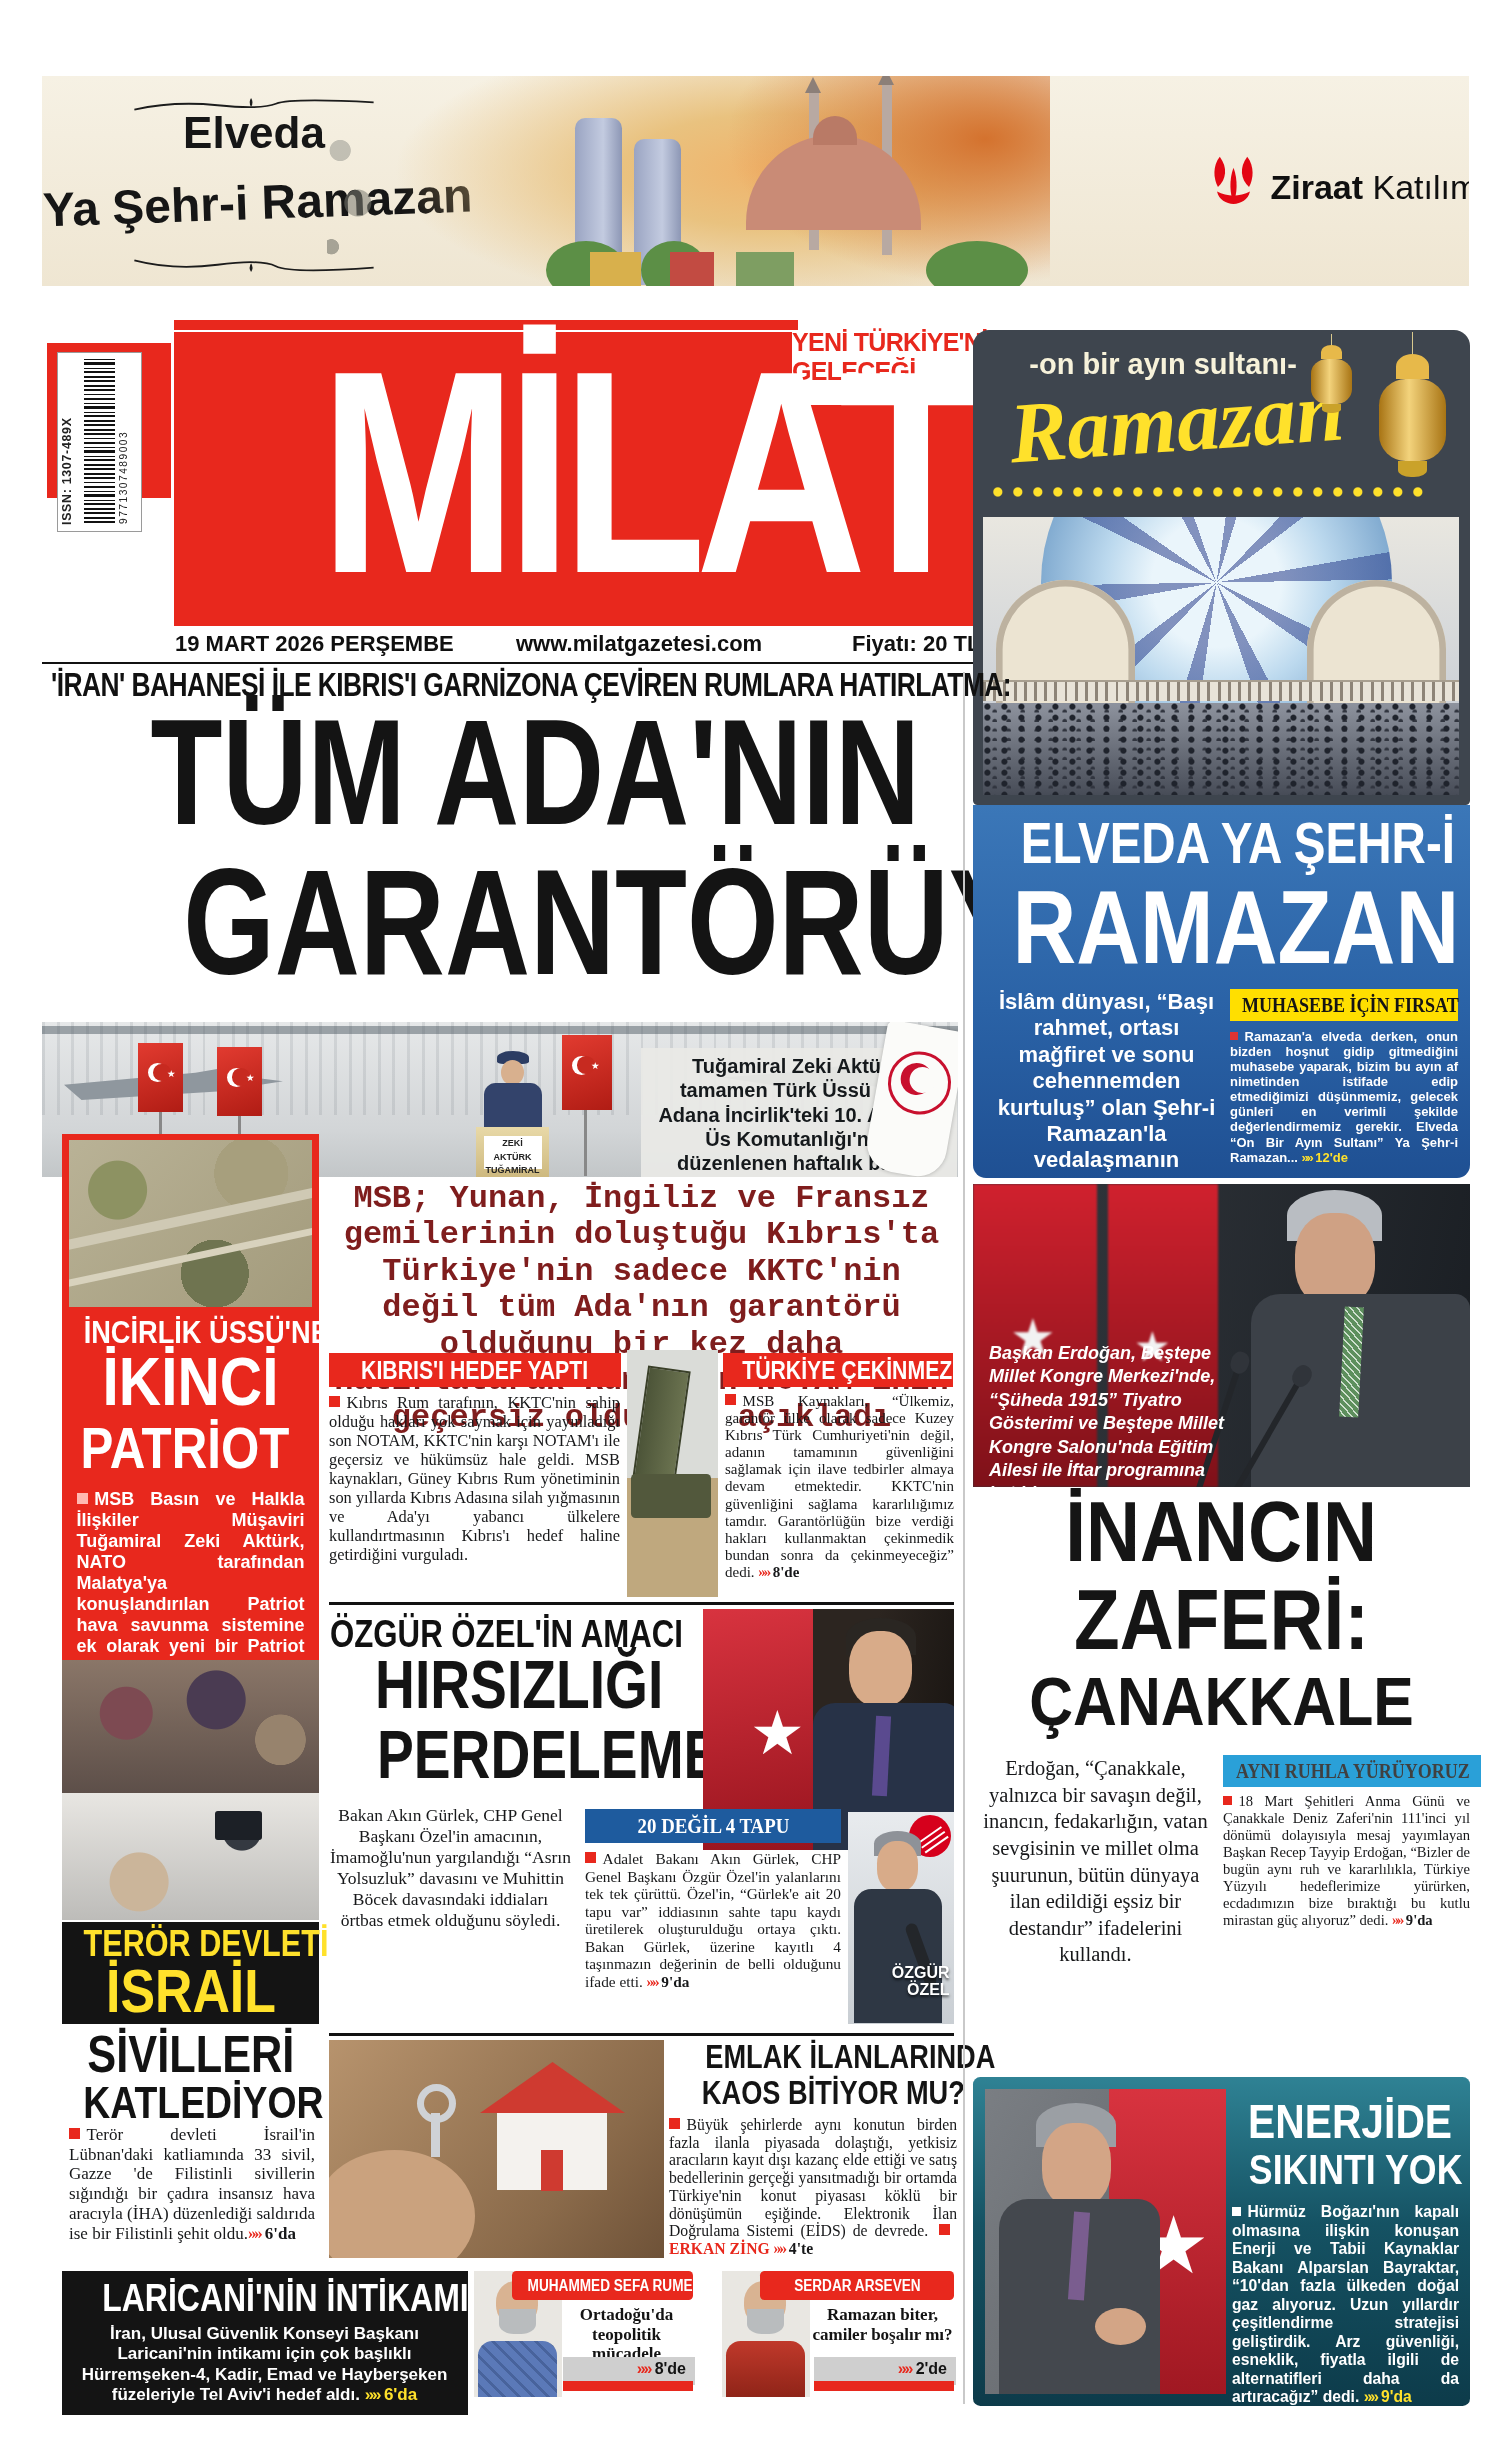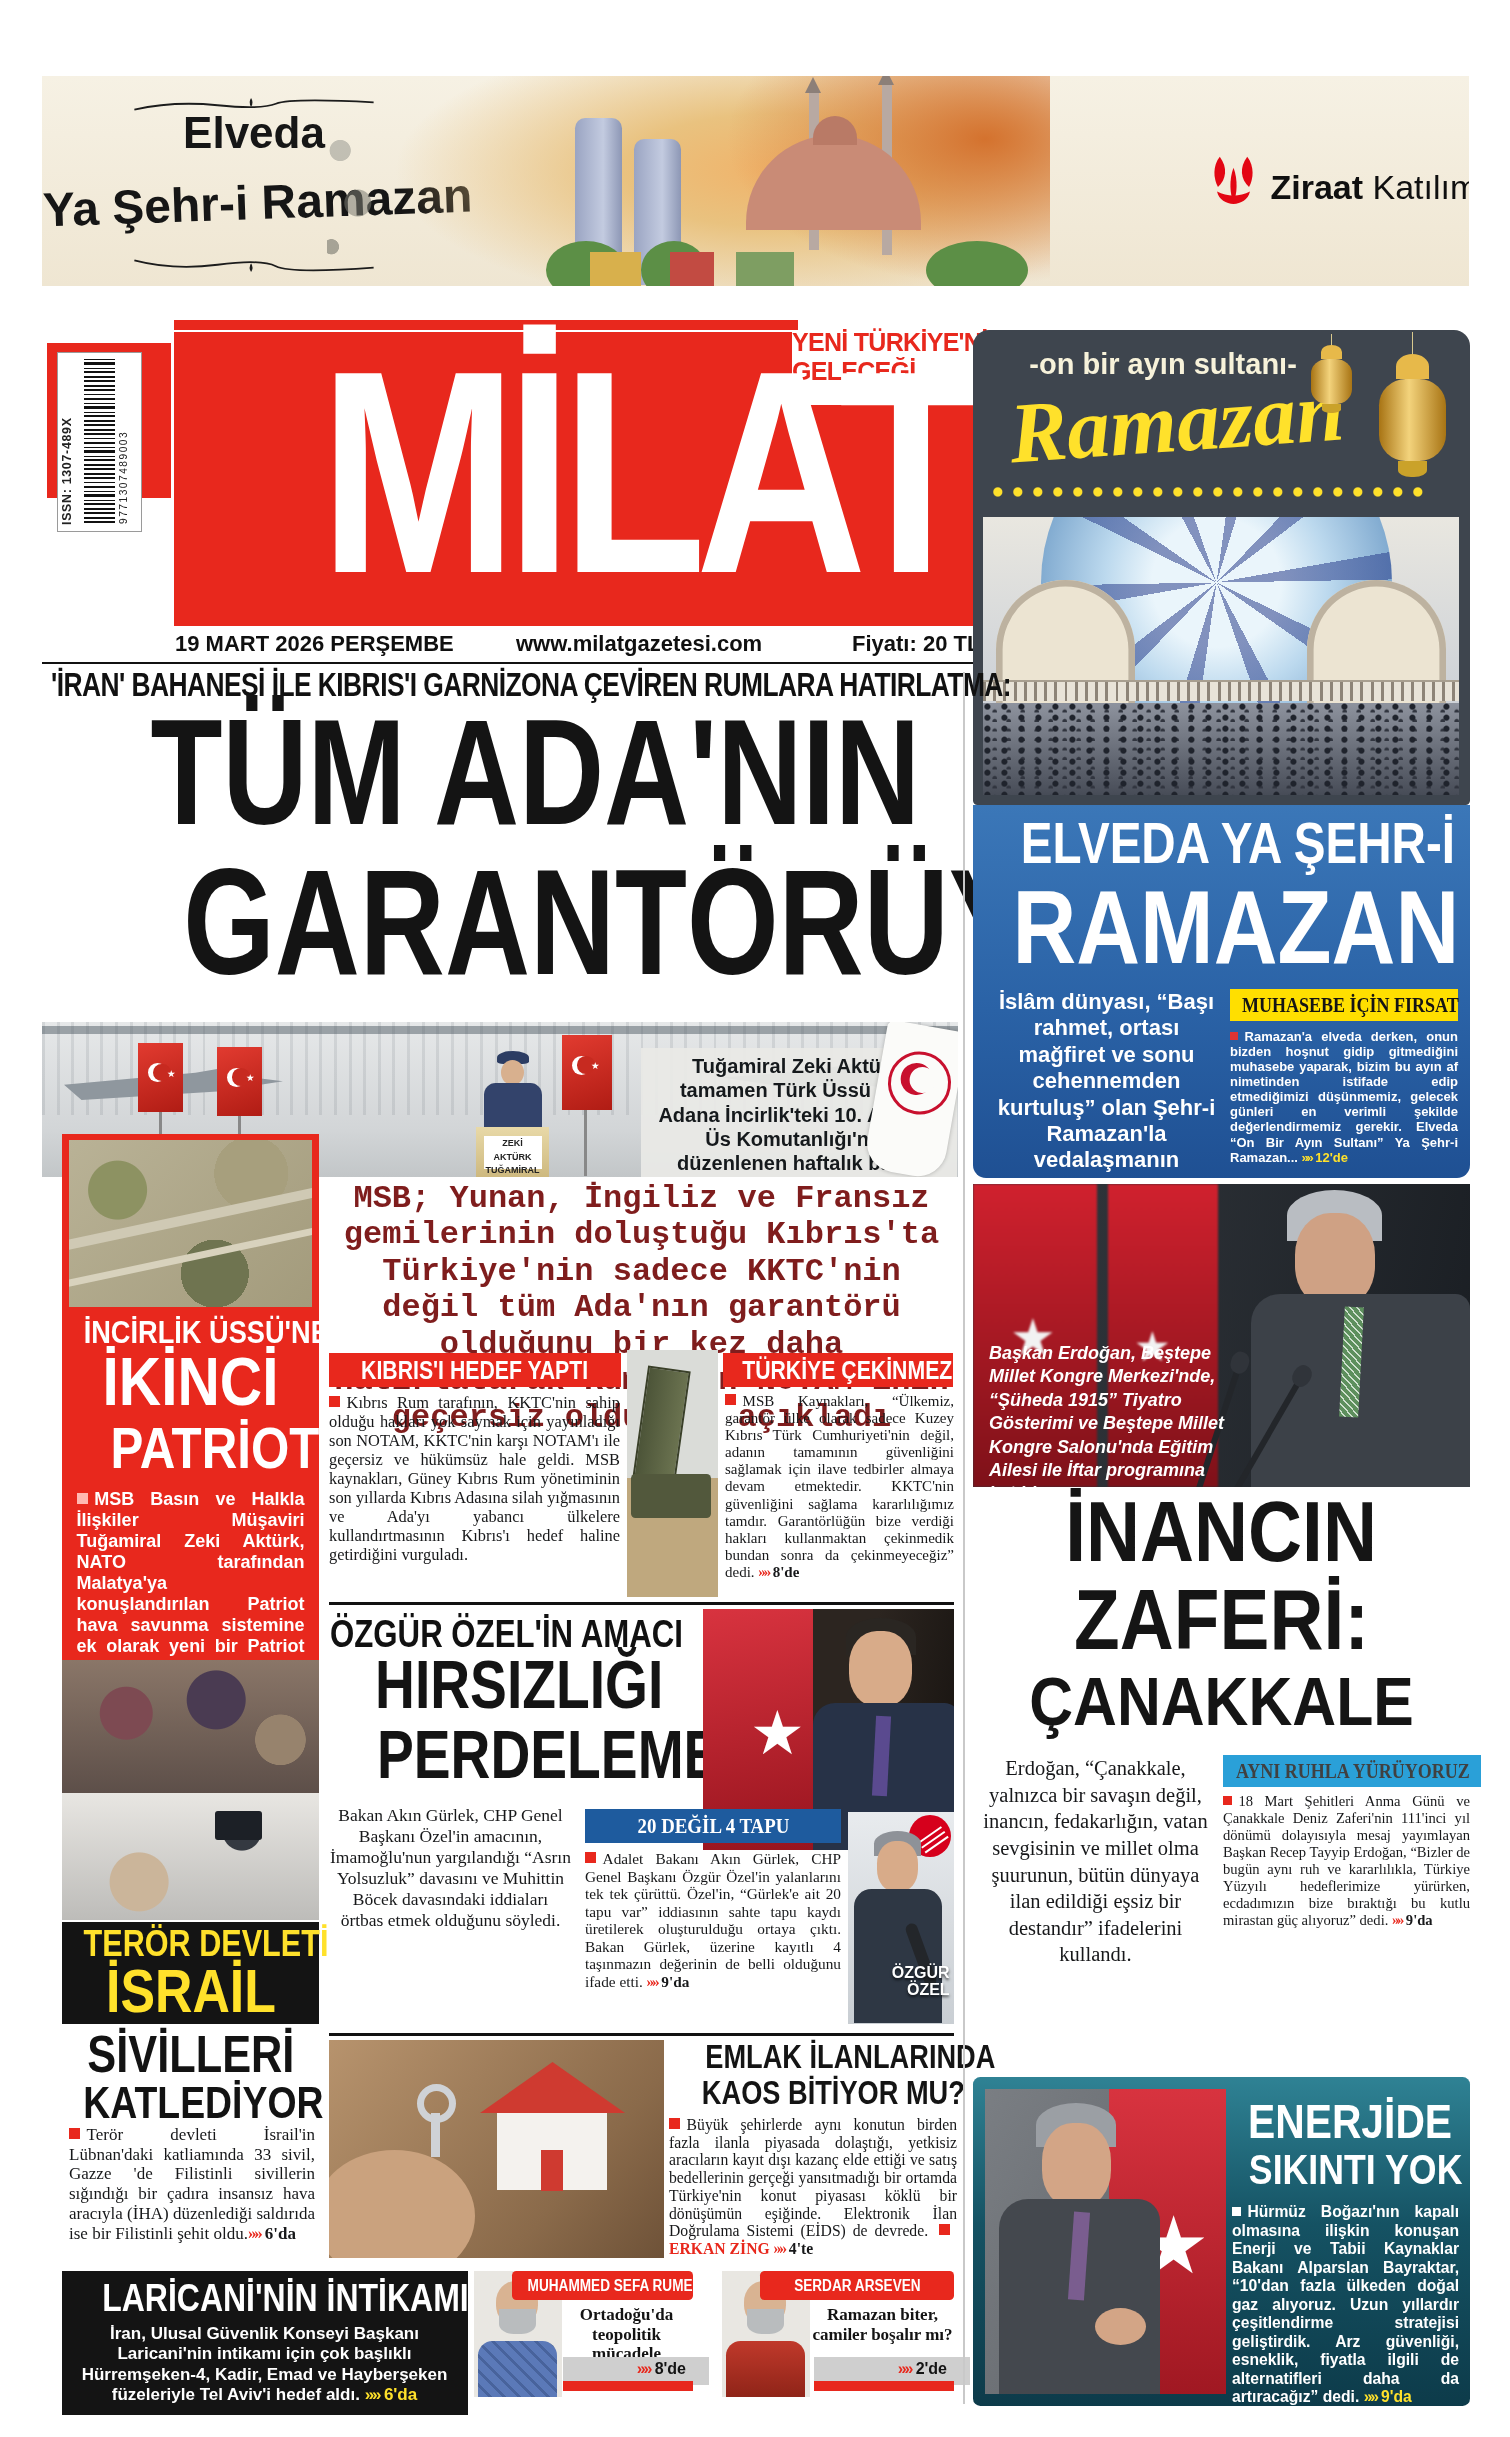--- a/index.html
+++ b/index.html
@@ -102,21 +102,21 @@
   .emblem .c1{position:absolute;left:22px;top:38px;width:32px;height:32px;border-radius:50%;background:#c8102e;}
   .emblem .c2{position:absolute;left:31px;top:41px;width:26px;height:26px;border-radius:50%;background:#fbfbf9;}
   
   .pbox{left:62px;top:1134px;width:257px;height:541px;background:#e8281d;}
   .sat{position:absolute;left:7.3px;top:5.8px;width:243px;height:167px;overflow:hidden;
        background:radial-gradient(circle at 20% 30%,#8d9262 0 29px,transparent 30px),radial-gradient(circle at 75% 20%,#a79f7d 0 37px,transparent 37px),radial-gradient(circle at 60% 80%,#6f7450 0 34px,transparent 34px),linear-gradient(135deg,#b9b296,#a39b7c);}
   .sat .run1{position:absolute;left:-14.6px;top:70px;width:307px;height:10.2px;background:#cfc9b4;transform:rotate(-12deg);}
   .sat .run2{position:absolute;left:-14.6px;top:110px;width:307px;height:6.6px;background:#d8d2bd;transform:rotate(-12deg);}
   .pb-kick{position:absolute;left:0;top:180px;width:100%;text-align:left;color:#ffffff;font-size:32px;}
   .pb-l1{position:absolute;left:0;top:213px;width:100%;text-align:center;color:#fff;font-size:69px;line-height:1;}
-  .pb-l2{position:absolute;left:0;top:285px;width:100%;text-align:center;color:#fff;font-size:58px;line-height:1;padding-left:24px;}
+  .pb-l2{position:absolute;left:0;top:285px;width:100%;color:#fff;font-size:58px;line-height:1;}
   .pb-body{position:absolute;left:14.6px;top:355px;width:228px;color:#fff;font-size:18px;font-weight:700;line-height:1.17;text-align:justify;}
   
   .lede{left:329px;top:1181px;width:625px;font-family:Liberation Mono, monospace;font-weight:700;font-size:32px;line-height:1.14;text-align:center;color:#7f1d1d;}
   .lab{height:34px;background:#e8281d;color:#fff;text-align:center;line-height:34px;font-size:25px;}
   .lab1{left:329px;top:1353px;width:292px;}
   .lab2{left:723px;top:1353px;width:230px;}
   .pphoto{left:627px;top:1350px;width:91px;height:247px;overflow:hidden;background:linear-gradient(180deg,#dadcd8 0 52%,#bfa87e 52% 100%);}
   .pphoto .lnch{position:absolute;left:13px;top:17.5px;width:39px;height:110px;background:linear-gradient(90deg,#4c5438,#6b7350);transform:rotate(8deg);border:2.2px solid #3a4029;}
   .pphoto .trk{position:absolute;left:4.4px;top:124px;width:80px;height:44px;background:#52583c;border-radius:4.4px;}
   .body1{left:329px;top:1393px;width:291px;font-size:16.4px;line-height:1.16;}
@@ -214,21 +214,21 @@
   
   .lar{left:62px;top:2271px;width:406px;height:144px;background:#141414;}
   .lar-t{position:absolute;left:0;top:7.3px;width:100%;text-align:center;color:#fff;font-size:39px;line-height:1;}
   .lar-b{position:absolute;left:16px;top:53px;width:373px;color:#fff;font-weight:700;font-size:17px;line-height:1.2;text-align:center;}
   .card .ph{position:absolute;top:0;width:88px;height:126px;overflow:hidden;background:#e9e7e2;}
   .card .head{position:absolute;left:22px;top:10.2px;width:42px;height:45px;border-radius:46%;background:#d9b392;}
   .card .beard{position:absolute;left:25px;top:38px;width:37px;height:25px;border-radius:0 0 40% 40%;background:#b9bcbe;}
   .card .bodyp{position:absolute;left:4.4px;top:70px;width:79px;height:56px;border-radius:14.6px 14.6px 0 0;}
   .card .lbl{position:absolute;top:0;height:29px;background:#e8281d;border-radius:4.4px;color:#fff;text-align:center;line-height:29px;font-size:16px;}
   .card .ttl{position:absolute;top:34px;font-family:"Liberation Serif",serif;font-weight:900;font-size:17px;line-height:1.15;text-align:center;color:#131313;}
-  .card .strip{position:absolute;top:86px;height:28px;background:#cfcfcf;text-align:right;font-weight:900;font-size:16px;line-height:23.4px;padding-right:23px;color:#131313;}
+  .card .strip{position:absolute;top:86px;height:28px;background:#cfcfcf;text-align:right;font-weight:900;font-size:16px;line-height:23.4px;padding-right:9px;color:#131313;}
   .card .rbar{position:absolute;top:110px;height:9.5px;background:#e8281d;}
   .vrule{left:963px;top:672px;width:1.5px;height:1732px;background:#c9c9c9;}
 </style>
 </head>
 <body>
 
 <div id="page">
 
   <div class="abs banner">
     <div class="abs flor" style="top:19px;">

